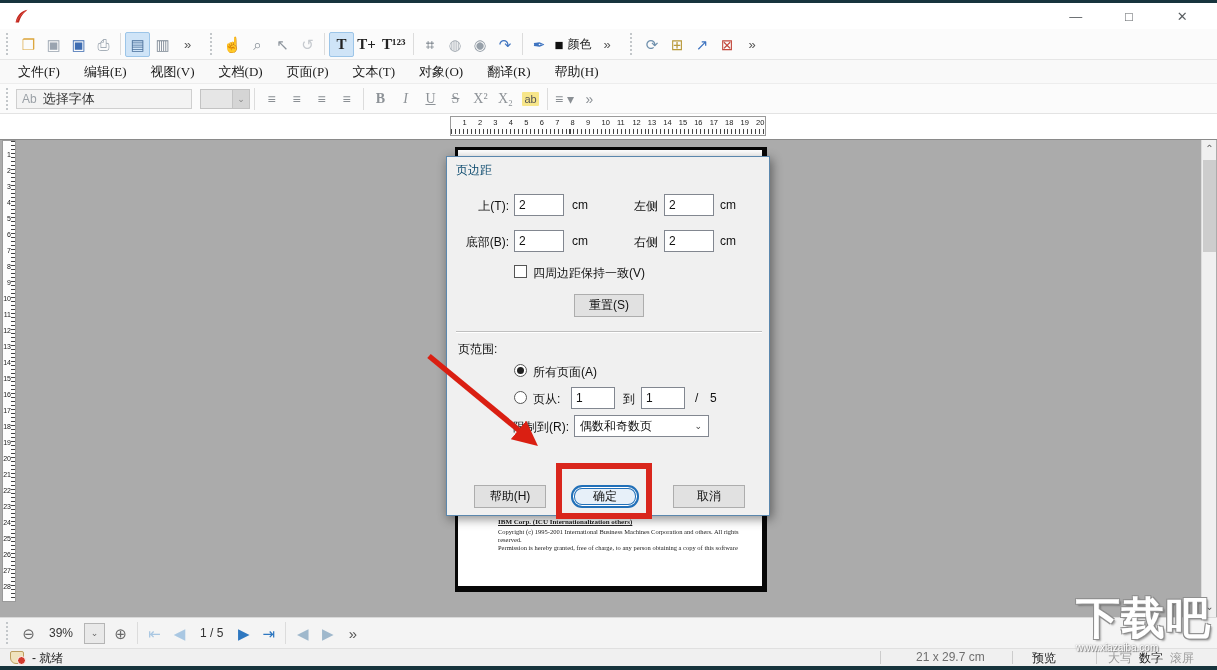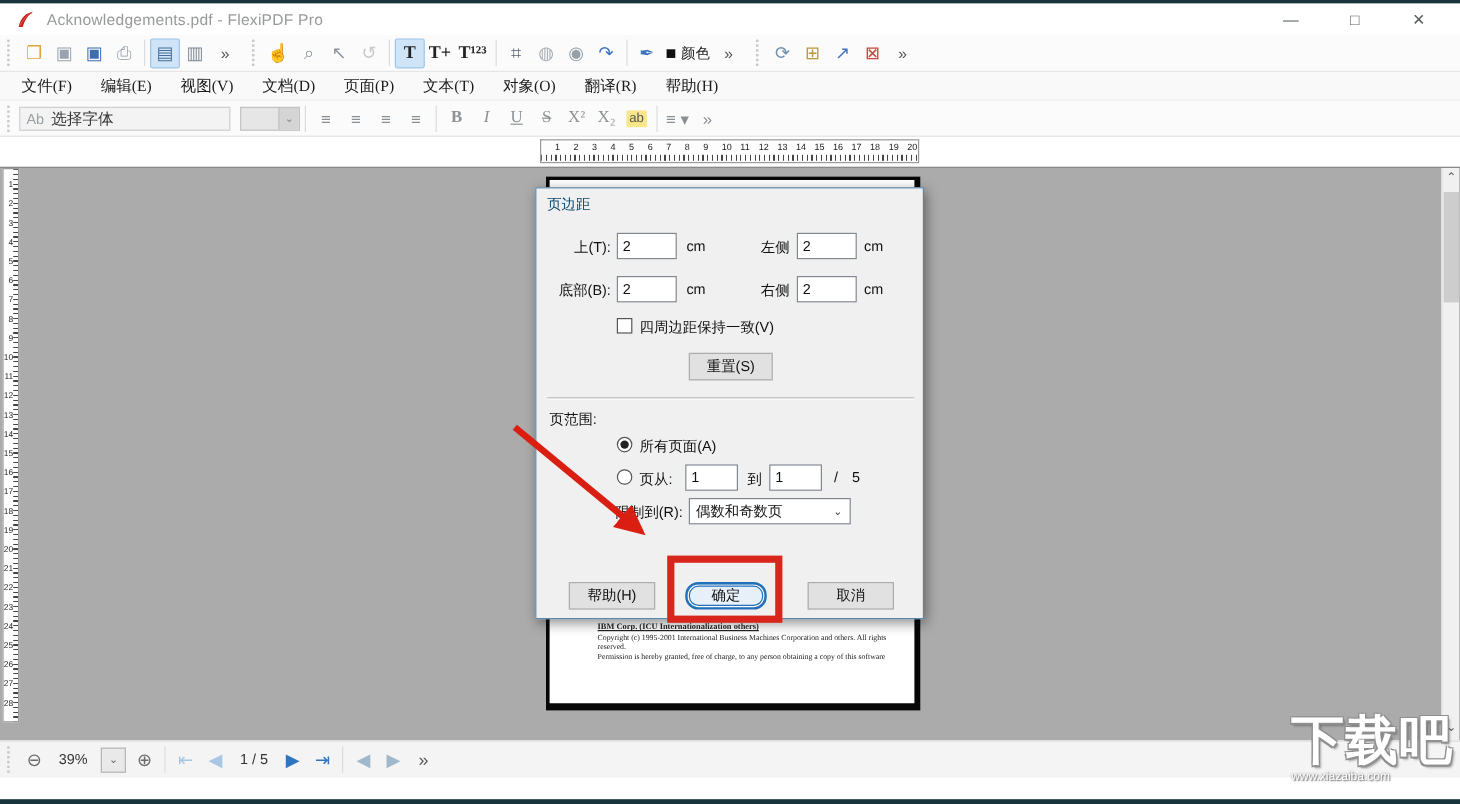--- a/index.html
+++ b/index.html
@@ -118,21 +118,20 @@
 <body>
 
 <div class="window">
   <div class="strip top"></div>
 
   <div class="titlebar">
     <svg class="logo" viewBox="0 0 20 20">
       <path d="M3 17 C5 7 11 3 17 2 C12 6 9 10 7 17 Z" fill="#c0261d"></path>
       <path d="M4 16 C7 10 11 6 16 3" stroke="#e05549" stroke-width="1" fill="none"></path>
     </svg>
-    <span class="title-text">Acknowledgements.pdf - FlexiPDF Pro</span>
     <div class="win-controls">
       <span class="win-btn">—</span>
       <span class="win-btn">□</span>
       <span class="win-btn">✕</span>
     </div>
   </div>
 
   <div class="toolbar1" id="toolbar-main">
       <div class="tgroup">
         <span class="handle"></span>
@@ -457,20 +456,32 @@
         <span class="glyph" style="color: rgb(159, 184, 204);">◀</span>
       </div>
       <div class="tbtn">
         <span class="glyph" style="color: rgb(159, 184, 204);">▶</span>
       </div>
       <div class="tbtn">
         <span class="glyph" style="color: rgb(85, 85, 85);">»</span>
       </div>
     </div>
 
+  <div class="statusbar">
+    <span class="status-shield"></span>
+    <span class="status-ready">-  就绪</span>
+    <span class="ssep" style="left:880px;"></span>
+    <span class="st" style="left:916px; color:#6f6f6f;">21 x 29.7 cm</span>
+    <span class="ssep" style="left:1012px;"></span>
+    <span class="st" style="left:1032px;">预览</span>
+    <span class="ssep" style="left:1096px;"></span>
+    <span class="st gray" style="left:1108px;">大写</span>
+    <span class="st" style="left:1139px;">数字</span>
+    <span class="st gray" style="left:1170px;">滚屏</span>
+  </div>
 
   <div class="watermark">
     <div class="wm-text">下载吧</div>
     <div class="wm-url">www.xiazaiba.com</div>
   </div>
 
   <div class="strip bottom"></div>
 </div>
 
 </body></html>

